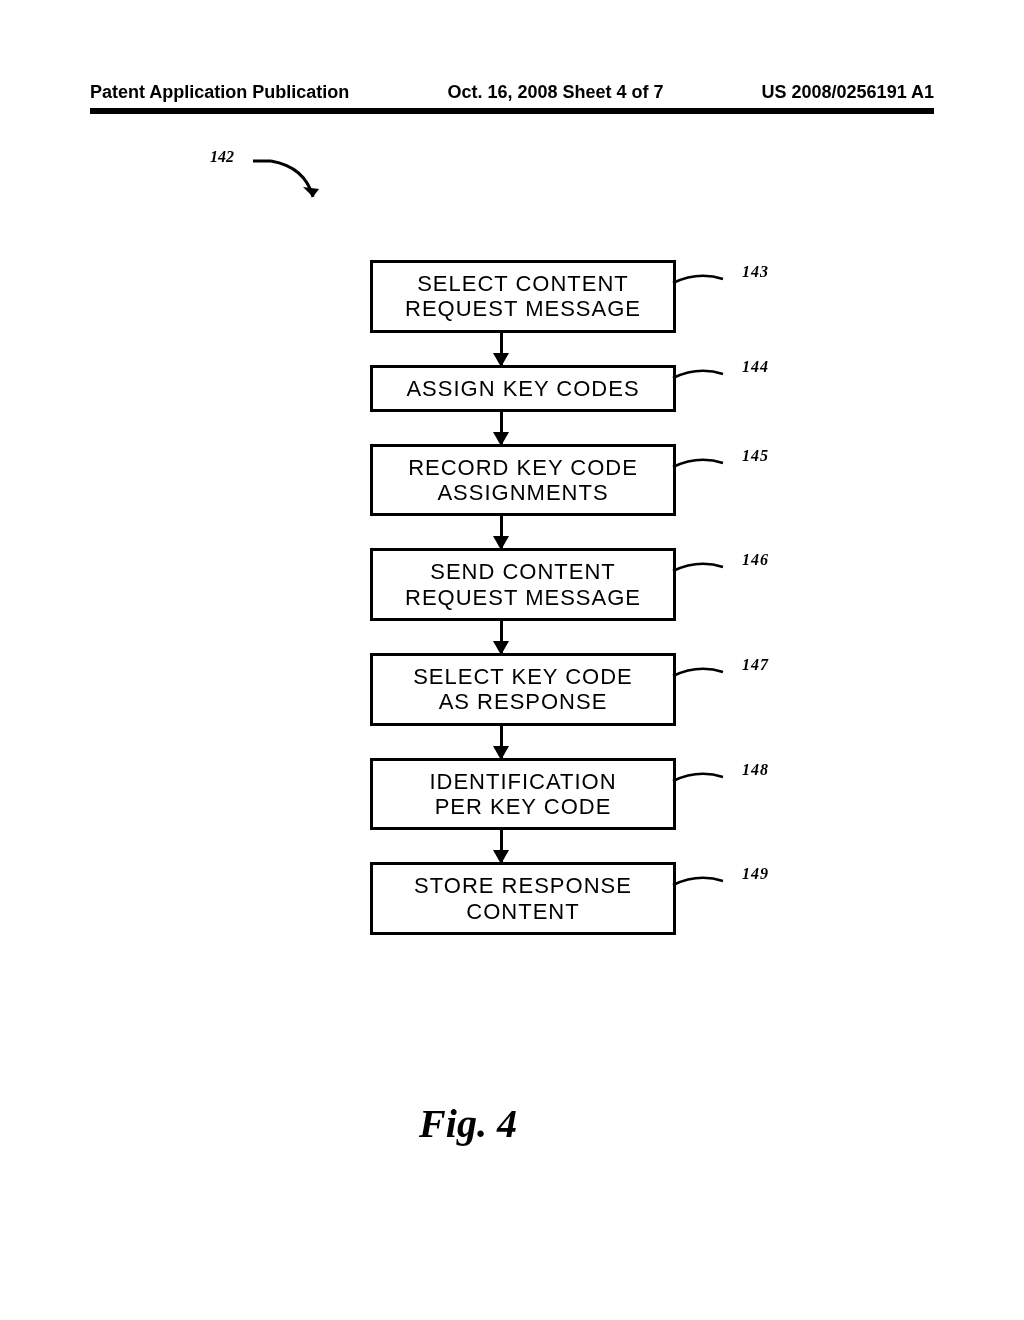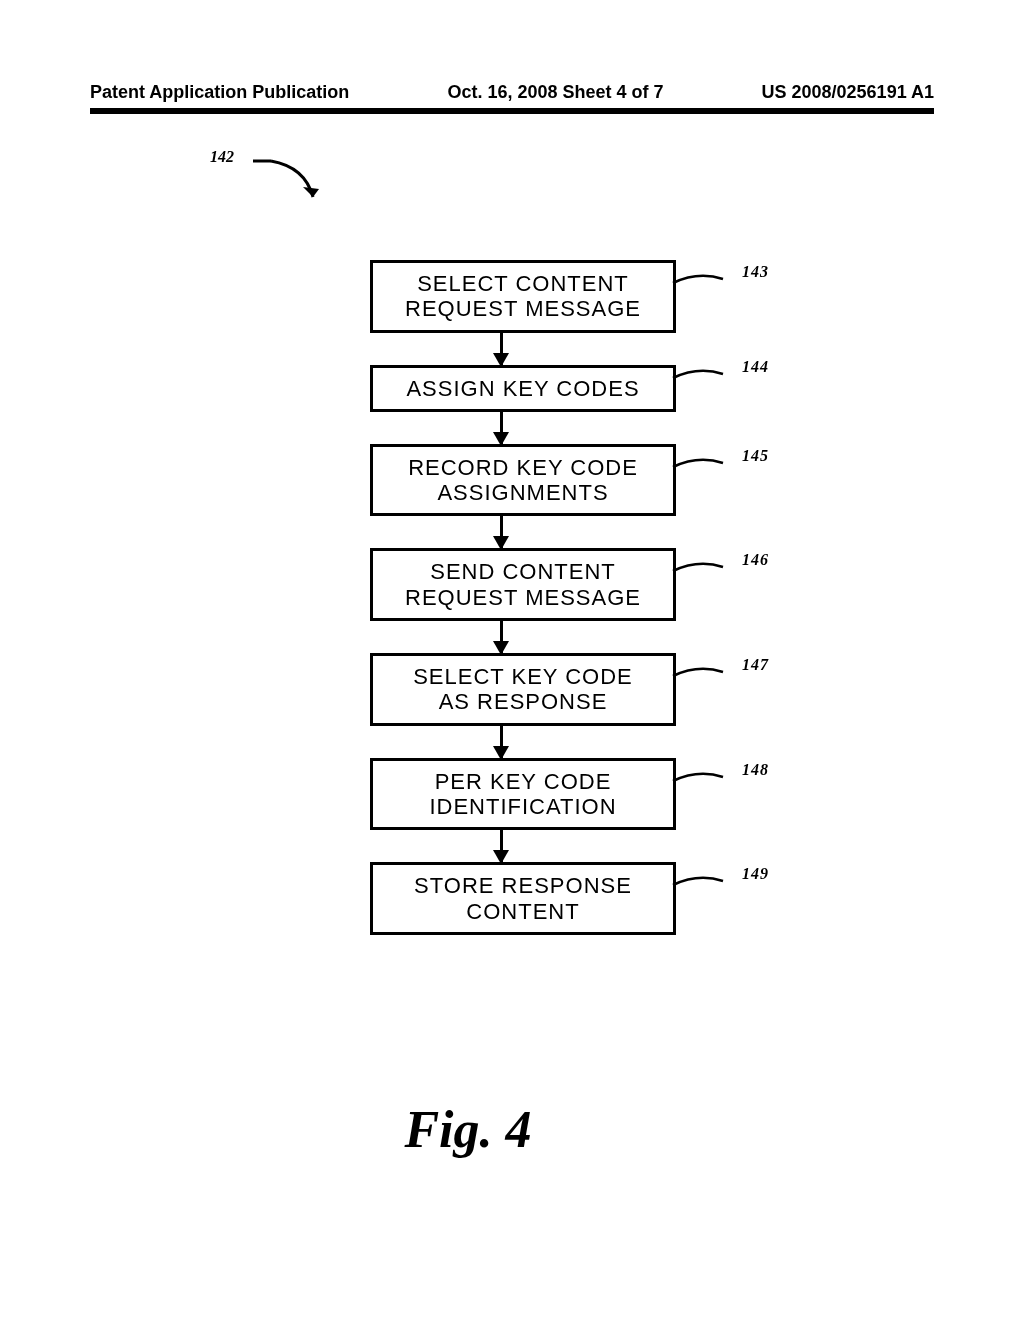--- a/index.html
+++ b/index.html
@@ -75,21 +75,21 @@
   }
   .curve {
     position: absolute;
     overflow: visible;
   }
   .fig-label {
     position: absolute;
     font-family: "Times New Roman", serif;
     font-style: italic;
     font-weight: bold;
-    font-size: 52px;
+    font-size: 40px;
     left: 0;
     width: 936px;
     text-align: center;
   }
   .entry-arrow {
     position: absolute;
   }
 </style>
 </head>
 <body>
@@ -154,22 +154,22 @@
       <div>SELECT KEY CODE</div>
       <div>AS RESPONSE</div>
       <svg class="curve" style="top:8px; right:-50px;" width="50" height="25">
         <path d="M 0 12 Q 25 0 50 8" stroke="#000" stroke-width="2.5" fill="none"></path>
       </svg>
       <span class="ref-label" style="top:0px; right:-96px;">147</span>
     </div>
     <div class="arrow"></div>
 
     <div class="step">
+      <div>IDENTIFICATION</div>
       <div>PER KEY CODE</div>
-      <div>IDENTIFICATION</div>
       <svg class="curve" style="top:8px; right:-50px;" width="50" height="25">
         <path d="M 0 12 Q 25 0 50 8" stroke="#000" stroke-width="2.5" fill="none"></path>
       </svg>
       <span class="ref-label" style="top:0px; right:-96px;">148</span>
     </div>
     <div class="arrow"></div>
 
     <div class="step">
       <div>STORE RESPONSE</div>
       <div>CONTENT</div>

